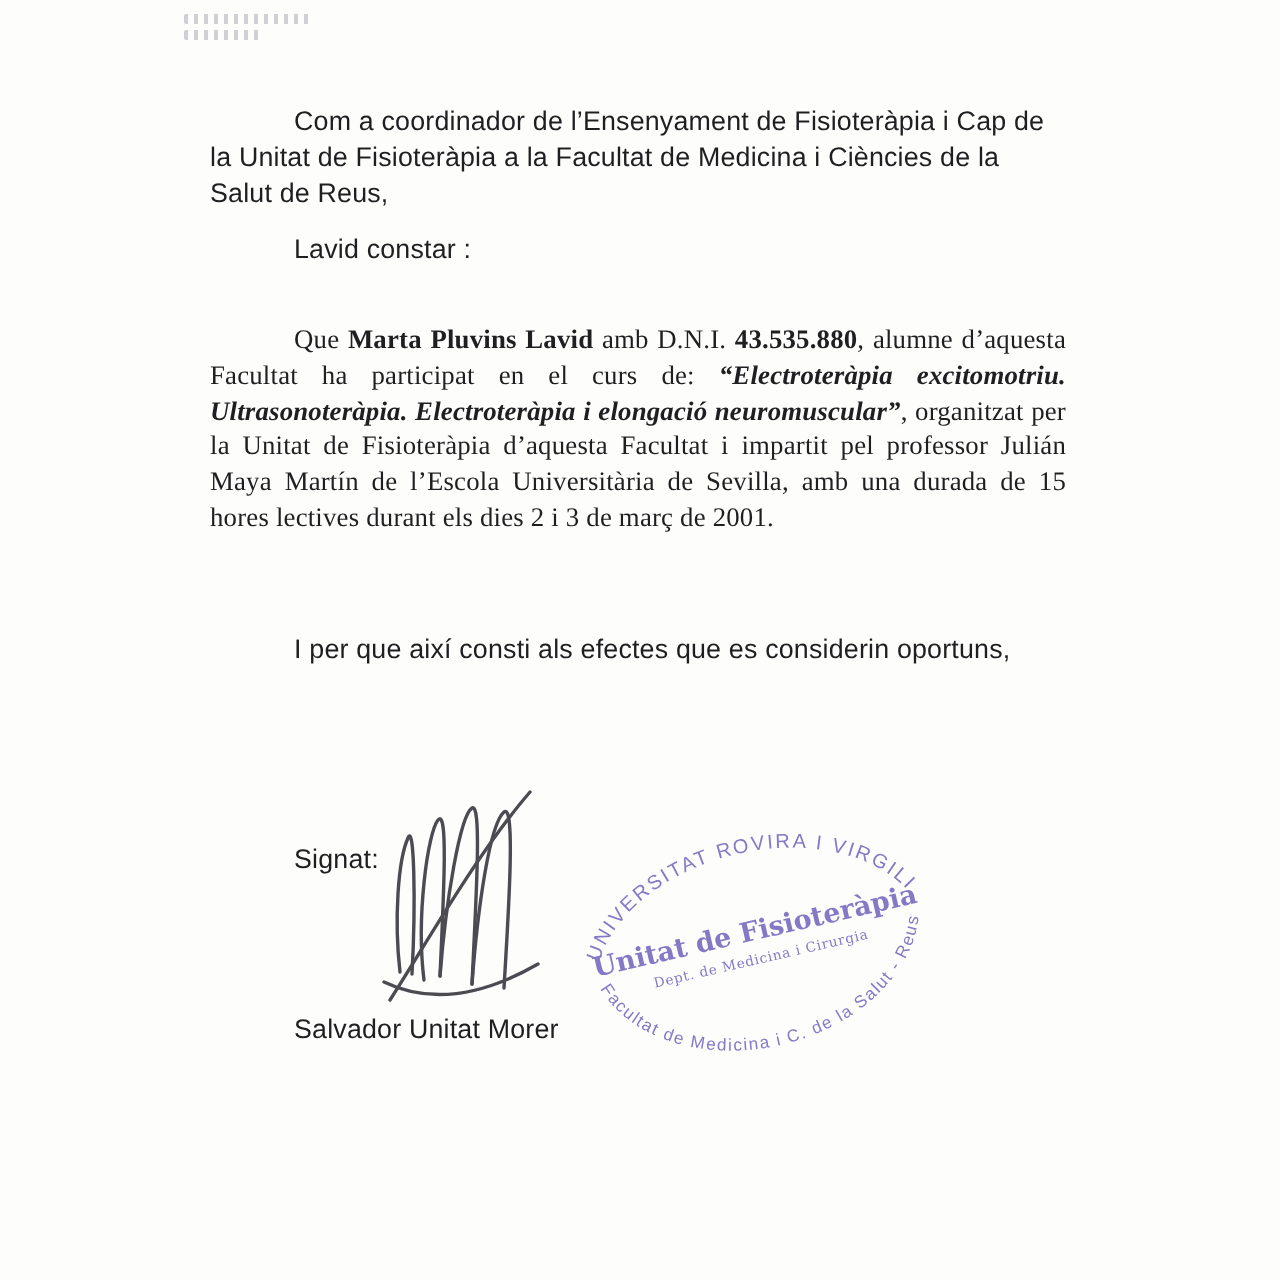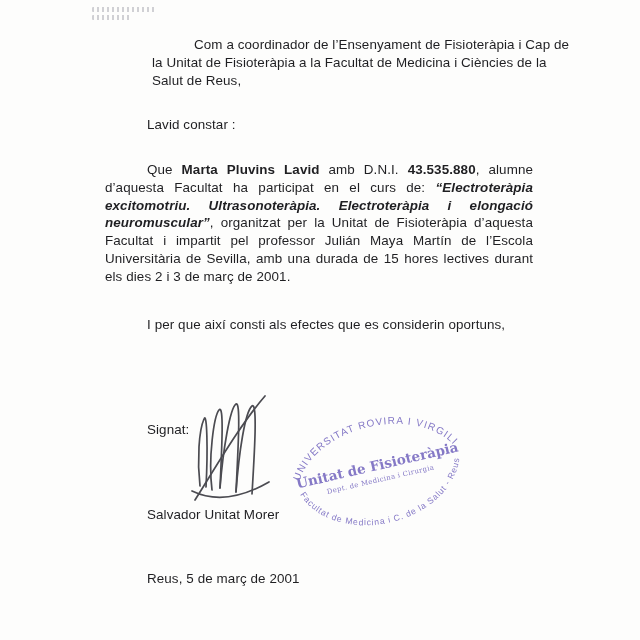--- a/index.html
+++ b/index.html
@@ -8,21 +8,21 @@
   .page {
     position:relative; width:640px; height:640px;
     background:#fdfdfc; overflow:hidden; color:#1f1f22;
   }
   .block {
     position:absolute; left:105px; width:428px;
     font-size:13.4px; line-height:17.8px;
     letter-spacing:0.1px;
   }
   .indent { text-indent:42px; }
-  .just { text-align:justify; }
+  .just { text-align:justify;font-family:Liberation Serif, serif; }
   .student { font-weight:bold; }
   .dni { font-weight:bold; }
   .course { font-weight:bold; font-style:italic; }
 
   
   .artifact { position:absolute; left:92px; top:7px; opacity:0.45; }
   .artifact-line {
     height:5px; margin-bottom:3px; border-radius:1px;
     background:repeating-linear-gradient(90deg,#9a9aa4 0 2px, transparent 2px 5px);
     filter:blur(0.3px);
@@ -41,21 +41,21 @@
 </head>
 <body>
 
 <div class="page">
 
   <div class="artifact">
     <div class="artifact-line a1"></div>
     <div class="artifact-line a2"></div>
   </div>
 
-  <p class="block indent" style="top:36px;margin-left:47px;">Com a coordinador de l’Ensenyament de Fisioteràpia i Cap de la Unitat de Fisioteràpia a la Facultat de Medicina i Ciències de la Salut de Reus,</p>
+  <p class="block indent" style="top:52px;">Com a coordinador de l’Ensenyament de Fisioteràpia i Cap de la Unitat de Fisioteràpia a la Facultat de Medicina i Ciències de la Salut de Reus,</p>
 
   <p class="block indent" style="top:116px;">Lavid constar :</p>
 
   <p class="block indent just" style="top:161px;"><span>Que </span><span class="student">Marta Pluvins Lavid</span><span> amb D.N.I. </span><span class="dni">43.535.880</span><span>, alumne d’aquesta Facultat ha participat en el curs de: </span><span class="course">“Electroteràpia excitomotriu. Ultrasonoteràpia. Electroteràpia i elongació neuromuscular”</span><span>, organitzat per la Unitat de Fisioteràpia d’aquesta Facultat i impartit pel professor Julián Maya Martín de l’Escola Universitària de Sevilla, amb una durada de 15 hores lectives durant els dies 2 i 3 de març de 2001.</span></p>
 
   <p class="block indent" style="top:316px;">I per que així consti als efectes que es considerin oportuns,</p>
 
   <p class="block indent" style="top:421px;">Signat:</p>
 
   <svg class="sig-svg" width="132" height="118" viewBox="0 0 132 118">
@@ -81,15 +81,14 @@
       <text class="stamp-center" x="0" y="6" text-anchor="middle">Unitat de Fisioteràpia</text>
       <text class="stamp-dept" x="0" y="18" text-anchor="middle">Dept. de Medicina i Cirurgia</text>
       <text class="stamp-arc-bottom">
         <textPath href="#stampBottomArc" startOffset="50%" text-anchor="middle">Facultat de Medicina i C. de la Salut - Reus</textPath>
       </text>
     </g>
   </svg>
 
   <p class="block indent" style="top:506px;">Salvador Unitat Morer</p>
 
-  <p class="block indent" style="top:570px;">Reus, 5 de març de 2001</p>
 
 </div>
 
 </body></html>

